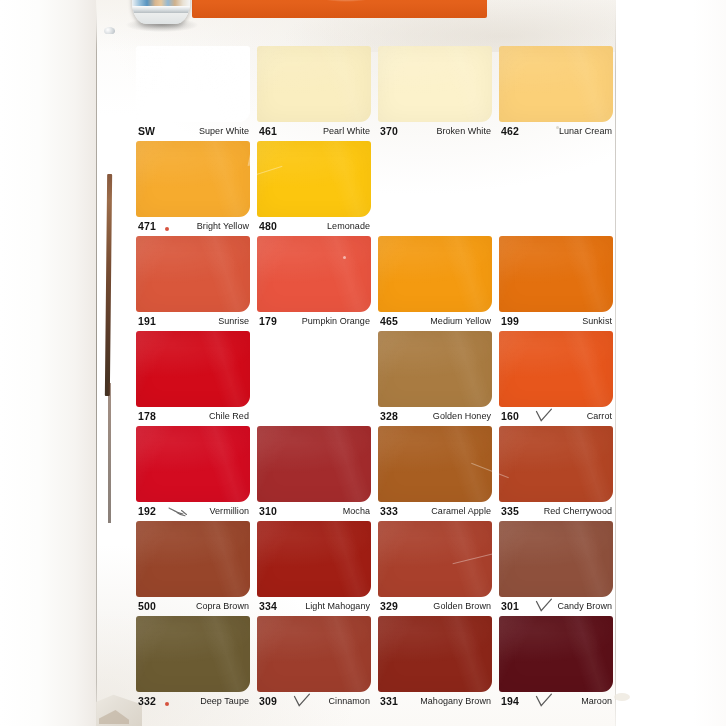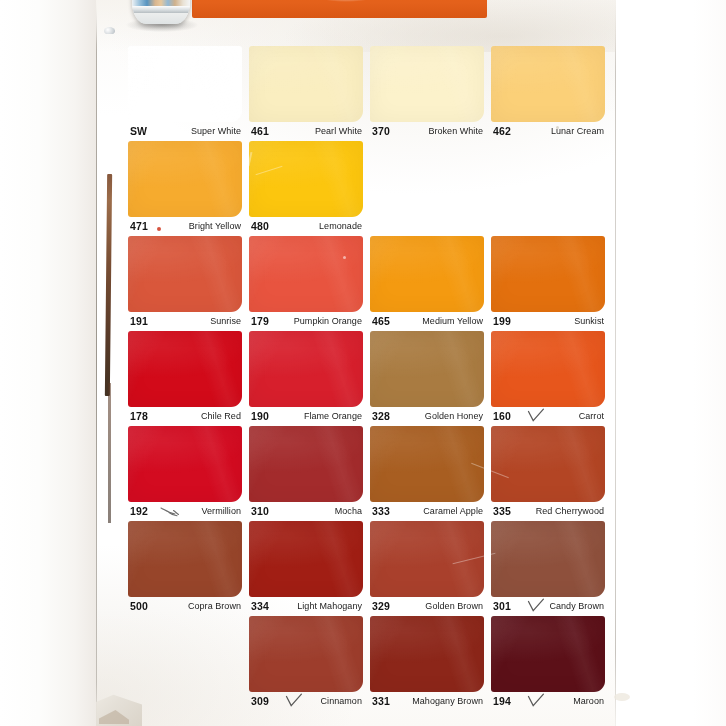--- a/index.html
+++ b/index.html
@@ -183,20 +183,21 @@
   .swatch-grid {
     position: absolute;
     left: 128px;
     top: 46px;
     width: 480px;
     height: 672px;
   }
   .swatch-row {
     position: relative;
     height: 95px;
+    margin-left: 8px;
   }
   .swatch-cell {
     position: absolute;
     top: 0;
     width: 114px;
     height: 95px;
   }
   .swatch-cell.c0 { left: 0px; }
   .swatch-cell.c1 { left: 121px; }
   .swatch-cell.c2 { left: 242px; padding-left: 40px; }
@@ -402,27 +403,20 @@
         </div>
       </div>
       <div class="swatch-row">
         <div class="swatch-cell c0">
           <div class="swatch-chip" style="background: rgb(210, 10, 25);"></div>
           <div class="swatch-label">
             <span class="swatch-code">178</span>
             <span class="swatch-name">Chile Red</span>
           </div>
         </div>
-        <div class="swatch-cell c1">
-          <div class="swatch-chip" style="background: rgb(215, 31, 44);"></div>
-          <div class="swatch-label">
-            <span class="swatch-code">190</span>
-            <span class="swatch-name">Flame Orange</span>
-          </div>
-        </div>
         <div class="swatch-cell c2">
           <div class="swatch-chip" style="background: rgb(169, 123, 65);"></div>
           <div class="swatch-label">
             <span class="swatch-code">328</span>
             <span class="swatch-name">Golden Honey</span>
           </div>
         </div>
         <div class="swatch-cell c3">
           <div class="swatch-chip" style="background: rgb(231, 86, 28);"></div>
           <div class="swatch-label">
@@ -502,20 +496,28 @@
             <span class="swatch-name">Candy Brown</span>
             <span class="mark-check" style="color: rgb(45, 45, 45);">
               <svg width="18" height="16" viewBox="0 0 18 16" fill="none" stroke="currentColor" stroke-width="1.25" stroke-linecap="round">
                 <path d="M1.5 3.5 L6.2 12.6 L16.4 1.2"></path>
               </svg>
             </span>
           </div>
         </div>
       </div>
       <div class="swatch-row">
+        <div class="swatch-cell c0">
+          <div class="swatch-chip" style="background: rgb(107, 91, 50);"></div>
+          <div class="swatch-label">
+            <span class="swatch-code">332</span>
+            <span class="swatch-name">Deep Taupe</span>
+            <span class="mark-dot" style="background: rgb(210, 64, 42);"></span>
+          </div>
+        </div>
         <div class="swatch-cell c1">
           <div class="swatch-chip" style="background: rgb(157, 61, 44);"></div>
           <div class="swatch-label">
             <span class="swatch-code">309</span>
             <span class="swatch-name">Cinnamon</span>
             <span class="mark-check" style="color: rgb(45, 45, 45);">
               <svg width="18" height="16" viewBox="0 0 18 16" fill="none" stroke="currentColor" stroke-width="1.25" stroke-linecap="round">
                 <path d="M1.5 3.5 L6.2 12.6 L16.4 1.2"></path>
               </svg>
             </span>

